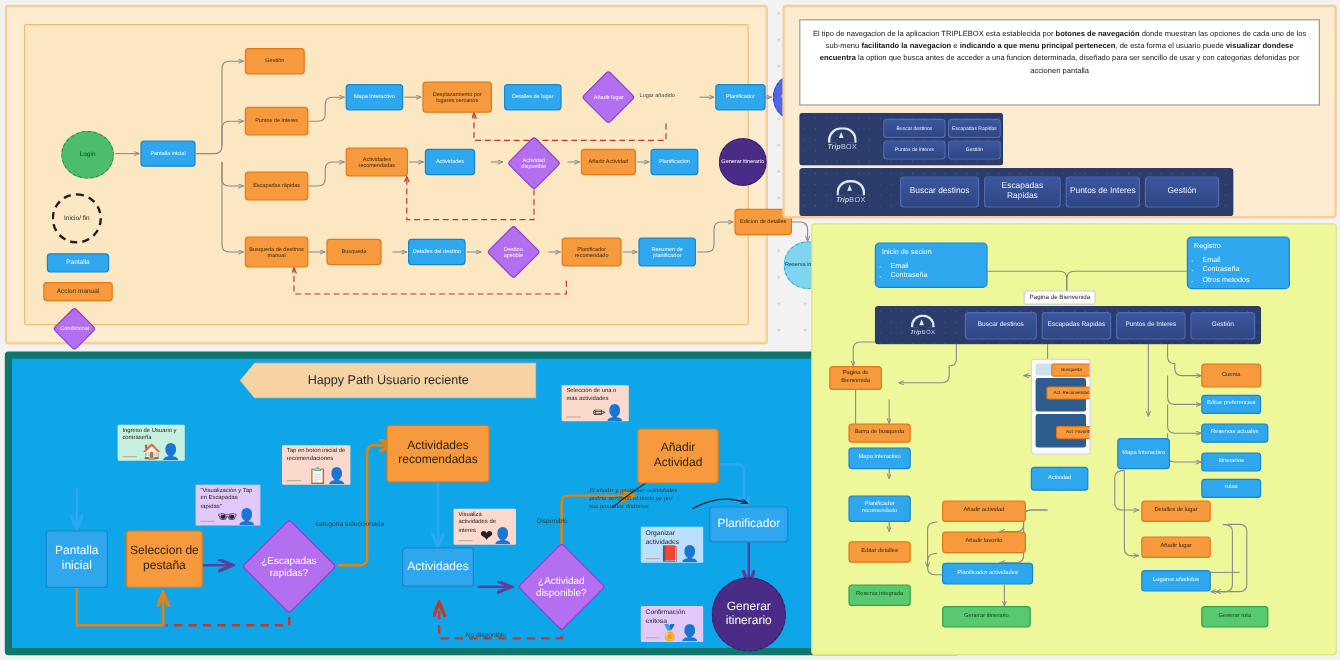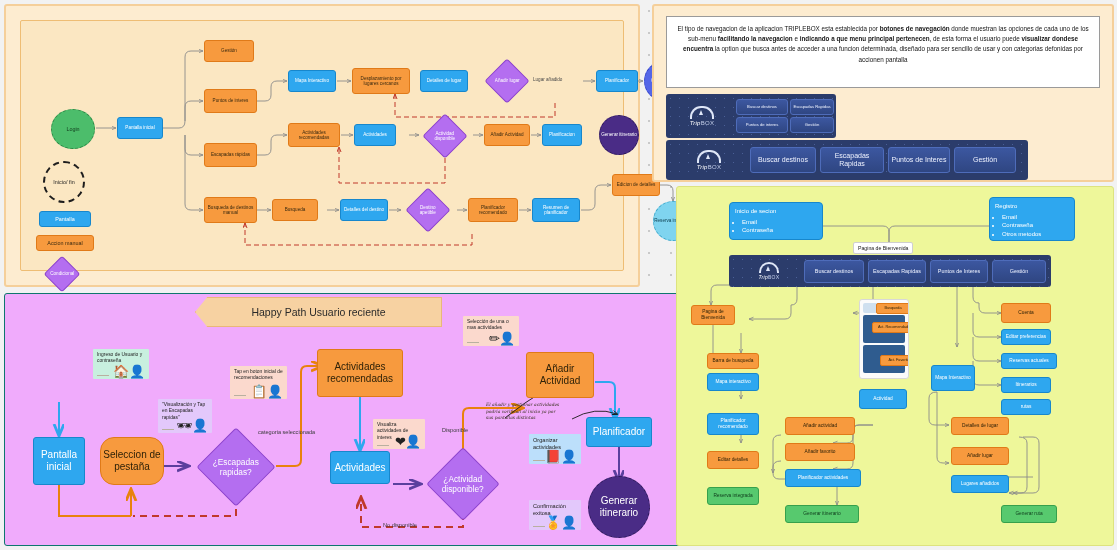--- a/index.html
+++ b/index.html
@@ -69,21 +69,21 @@
              border-radius:11px 11px 0 0;position:relative;}
   .logo .arc:after{content:"";position:absolute;left:50%;top:2px;margin-left:-2.6px;
              border-left:2.6px solid transparent;border-right:2.6px solid transparent;
              border-bottom:5px solid #dfe7f8;}
   .logo .txt{font-size:6px;letter-spacing:.3px;margin-top:1px;}
   .logo .txt i{font-style:italic;color:#ffffff;}
 
   
   #panel-happy{
     left:4px;top:293px;width:796px;height:253px;
-    background:#f0abfc;border:1px solid #0f766e;border-radius:3px;
+    background:#0ea5e9;border:6px solid #0f766e;border-radius:3px;
   }
   .ribbon{position:absolute;background:#f7d2a2;border:1px solid #e9b878;
           color:#2a2a2a;display:flex;align-items:center;justify-content:center;
           font-size:10.5px;
           clip-path:polygon(5% 0,100% 0,100% 100%,5% 100%,0 50%);}
   .hnode{position:absolute;box-sizing:border-box;display:flex;align-items:center;
          justify-content:center;text-align:center;line-height:1.18;}
   .h-blue{background:#2ea7ef;border:1px solid #1787cc;color:#ffffff;border-radius:3px;font-size:10px;}
   .h-orange{background:#f79a3e;border:1px solid #e07a18;color:#2f2208;border-radius:3px;font-size:10px;}
   .h-green-c{background:#4cbd6b;border:1px dashed #2d8a46;color:#0e3d1c;border-radius:50%;font-size:10px;}
@@ -357,21 +357,21 @@
 
     <path d="M614,152 V186" fill="none" stroke="#5b3f9e" stroke-width="2" marker-end="url(#ahp)"></path>
 
     <path d="M500,124 Q520,108 540,96" fill="none" stroke="#1a1a1a" stroke-width="0.9" marker-end="url(#ahk)"></path>
     <path d="M567,125 Q590,112 612,120" fill="none" stroke="#1a1a1a" stroke-width="0.9" marker-end="url(#ahk)"></path>
   </svg>
 
   <div class="hnode h-blue" style="left:28px;top:143px;width:52px;height:48px;">
       <span>Pantalla inicial</span>
     </div>
-  <div class="hnode h-orange" style="left:95px;top:143px;width:64px;height:48px;border-radius:14px;">
+  <div class="hnode h-orange" style="left:95px;top:143px;width:64px;height:48px;">
       <span>Seleccion de pestaña</span>
     </div>
   <div class="hnode h-diamond" style="left:203px;top:145px;width:56px;height:56px;">
       <span>¿Escapadas rapidas?</span>
     </div>
   <div class="hnode h-orange" style="left:312px;top:55px;width:86px;height:48px;">
       <span>Actividades recomendadas</span>
     </div>
   <div class="hnode h-blue" style="left:325px;top:157px;width:60px;height:33px;">
       <span>Actividades</span>

